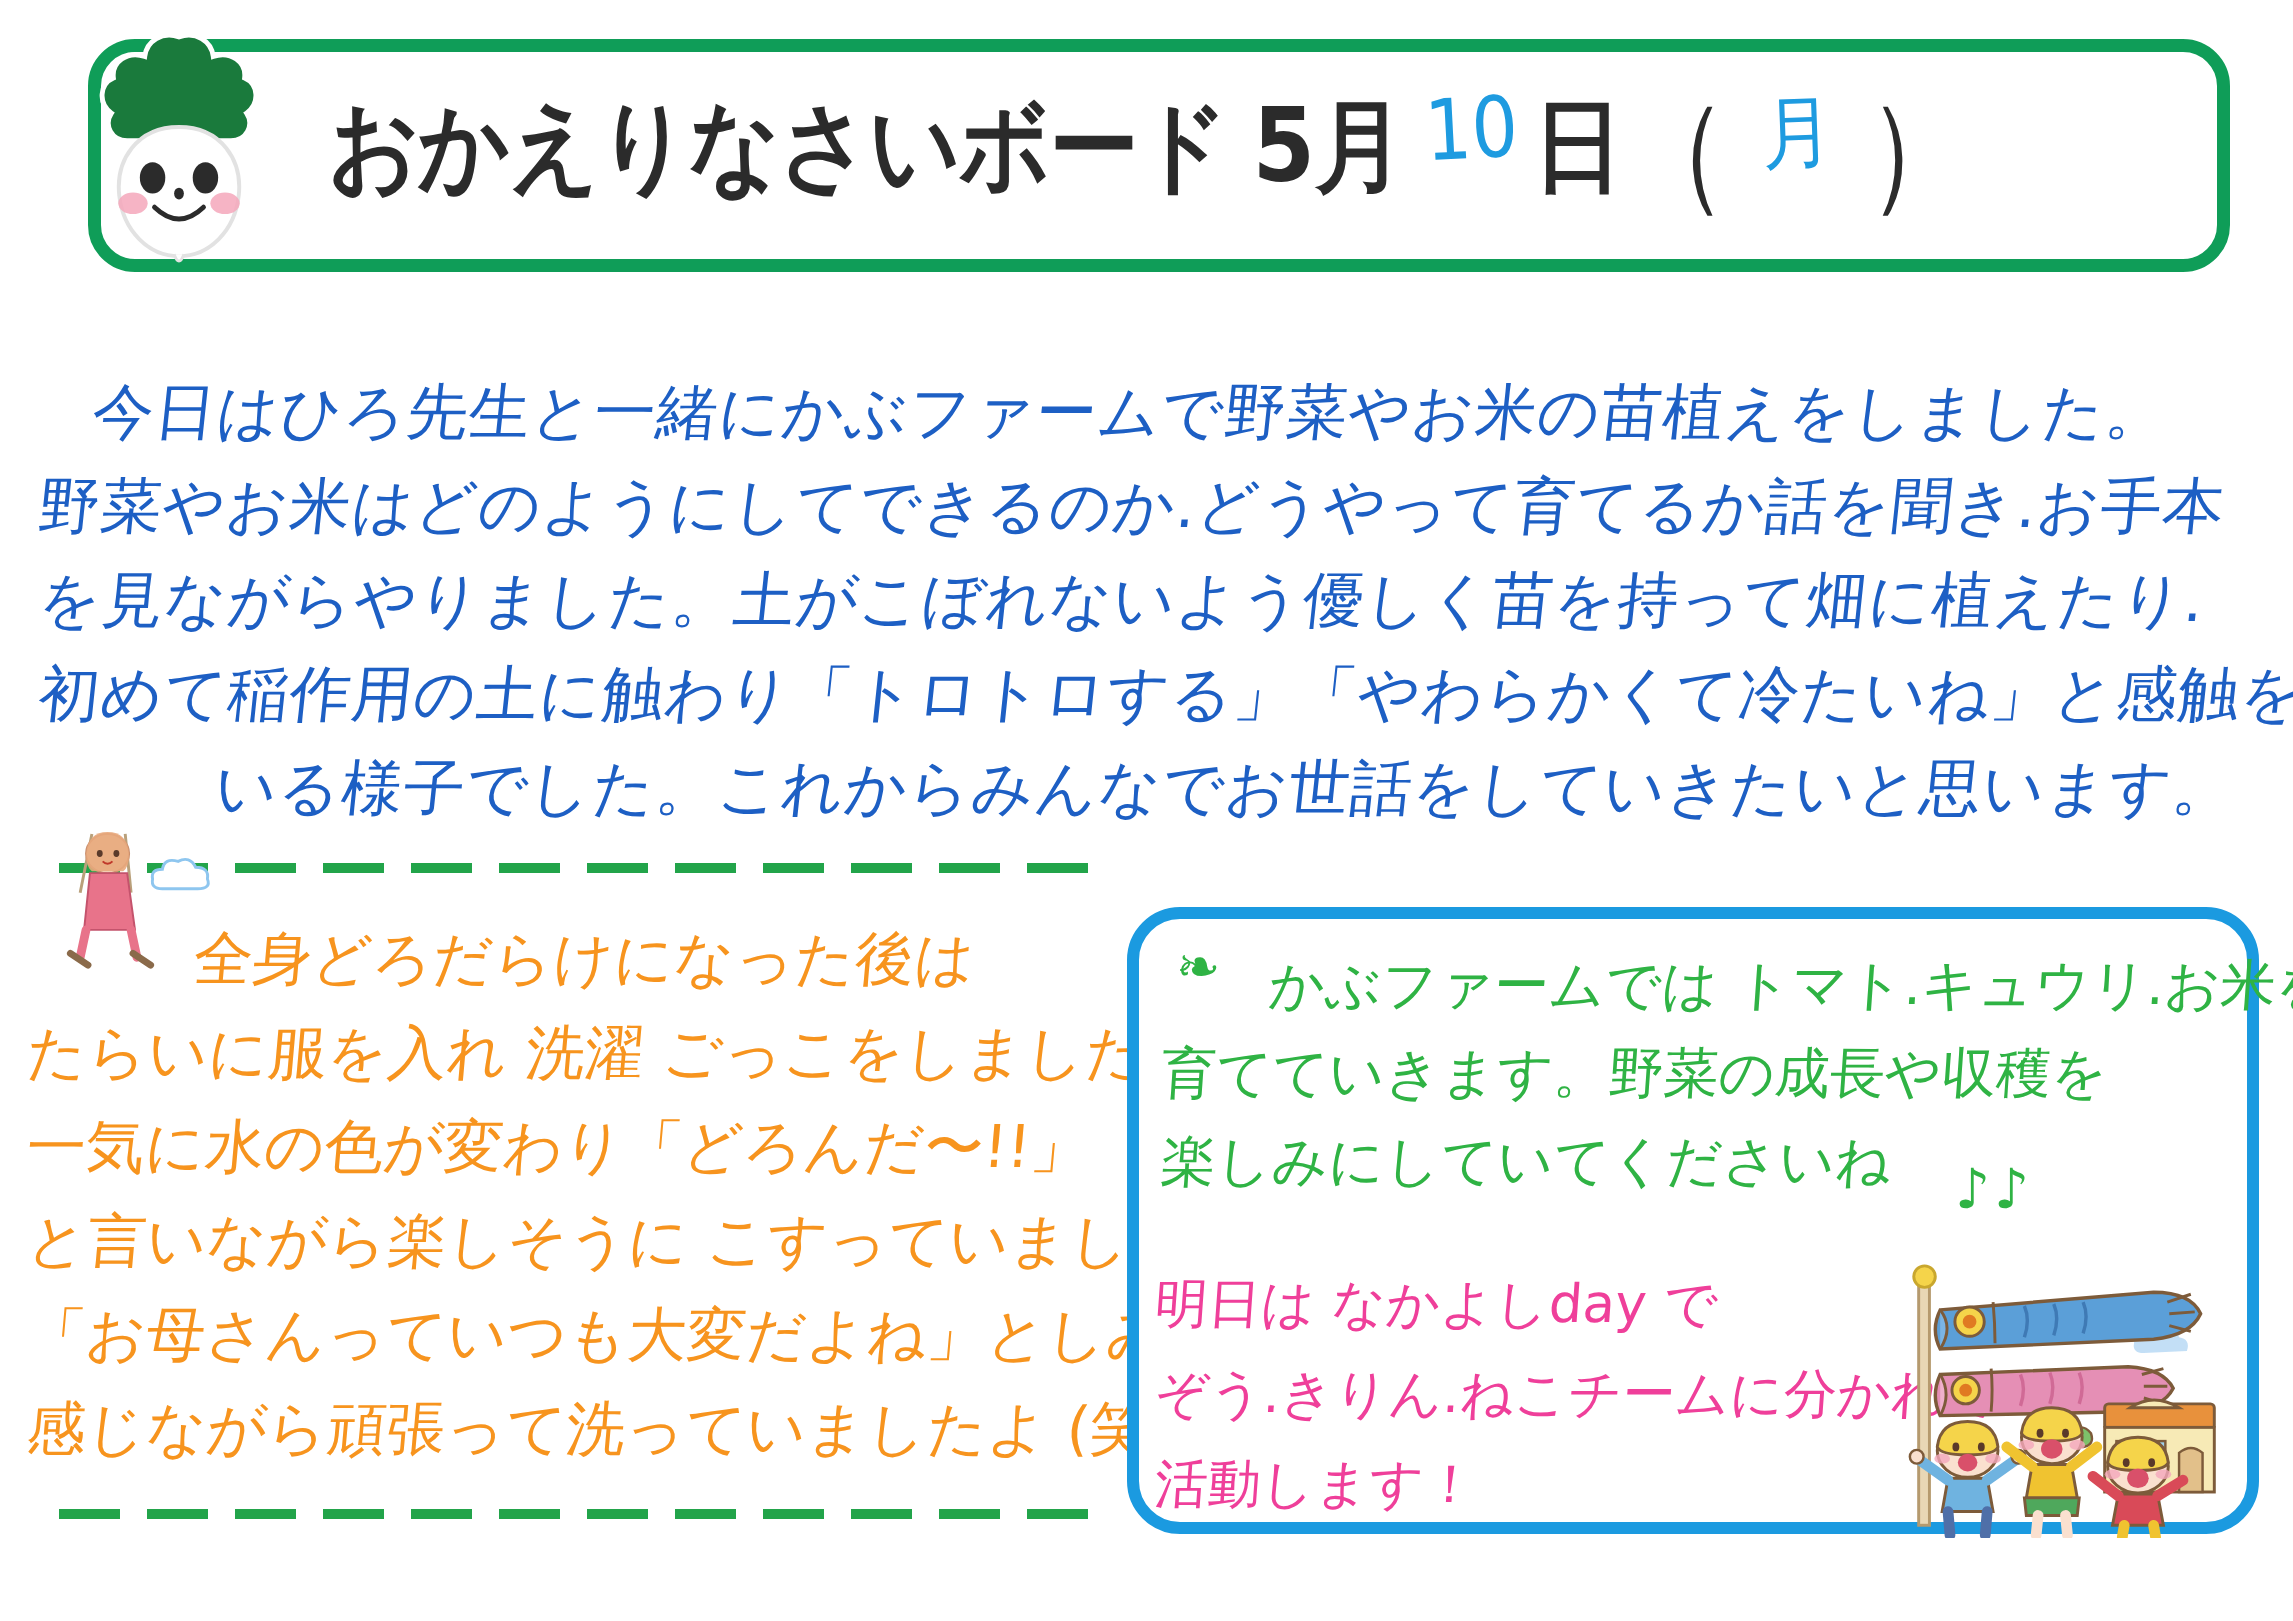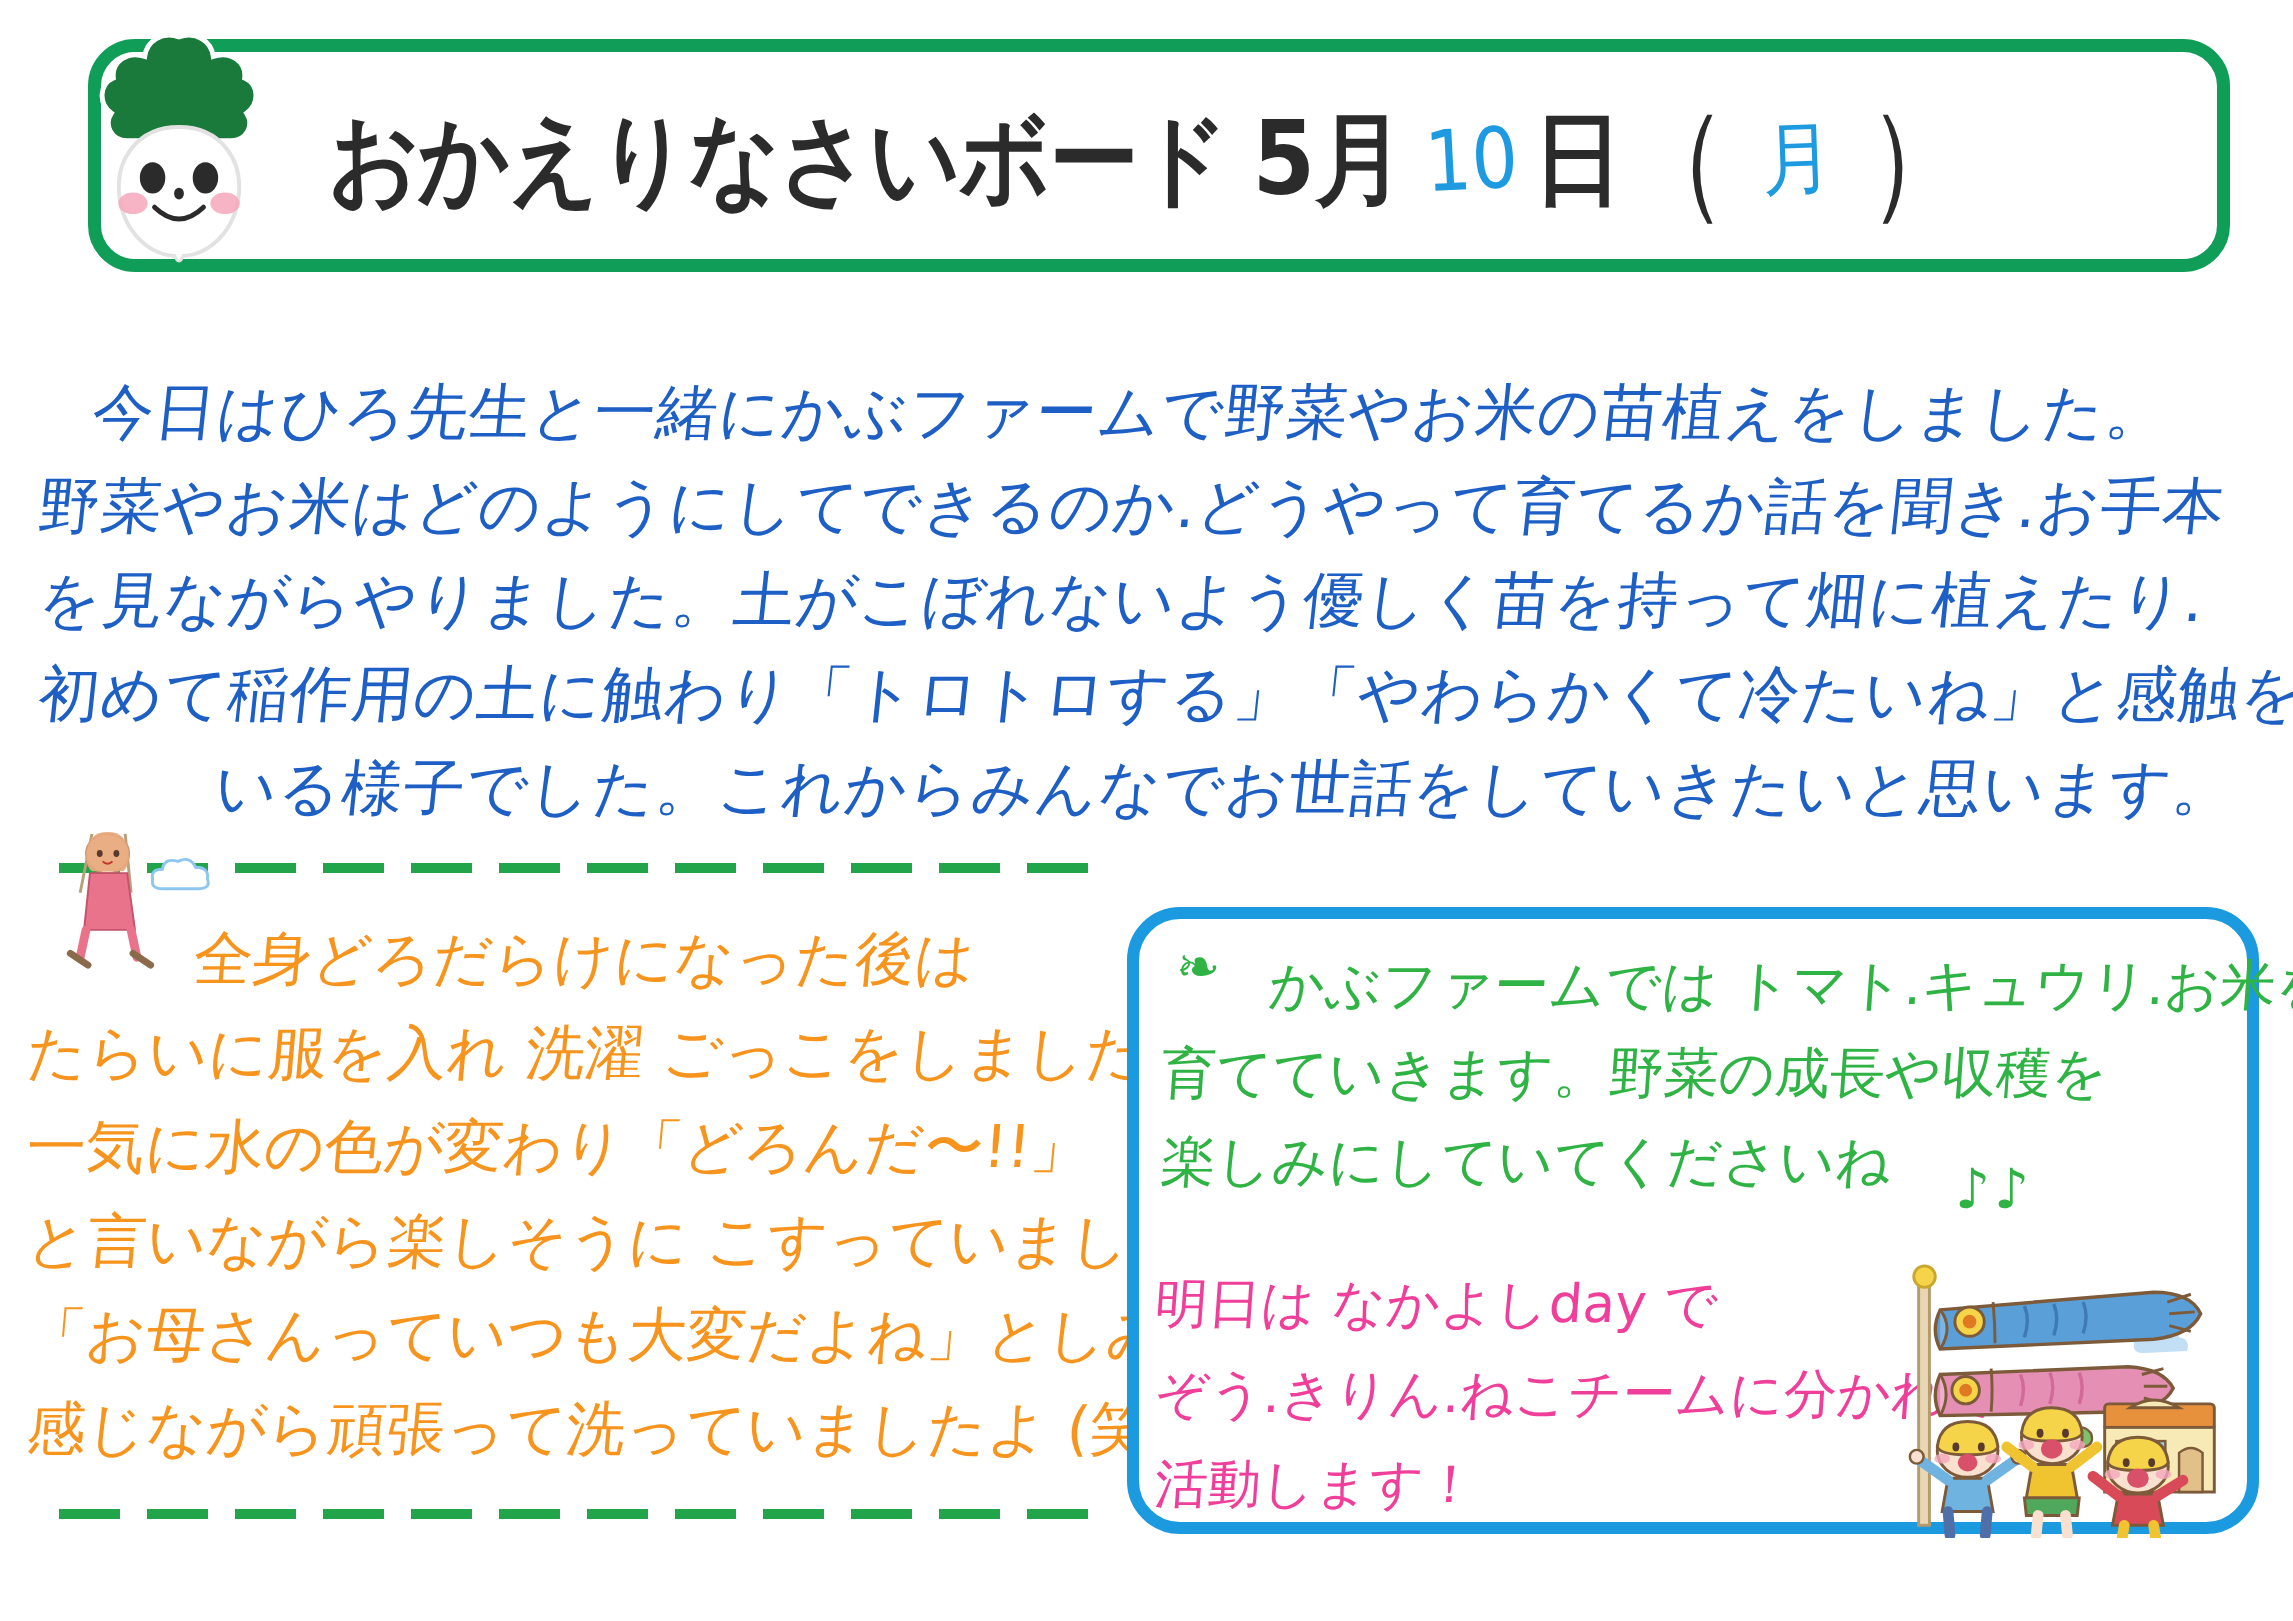--- a/index.html
+++ b/index.html
@@ -30,21 +30,21 @@
     box-sizing: border-box;
     background: #ffffff;
   }
   .header-title {
     position: absolute;
     left: 328px;
     top: 86px;
     width: 1617px;
     height: 147px;
     display: flex;
-    align-items: center;
+    align-items: flex-start;
     gap: 0px;
     white-space: nowrap;
   }
   .title-main {
     font-family: "DejaVu Sans", sans-serif;
     font-weight: 700;
     font-size: 90px;
     letter-spacing: -2px;
     color: #2b2b2b;
     transform: scaleY(1.12);

